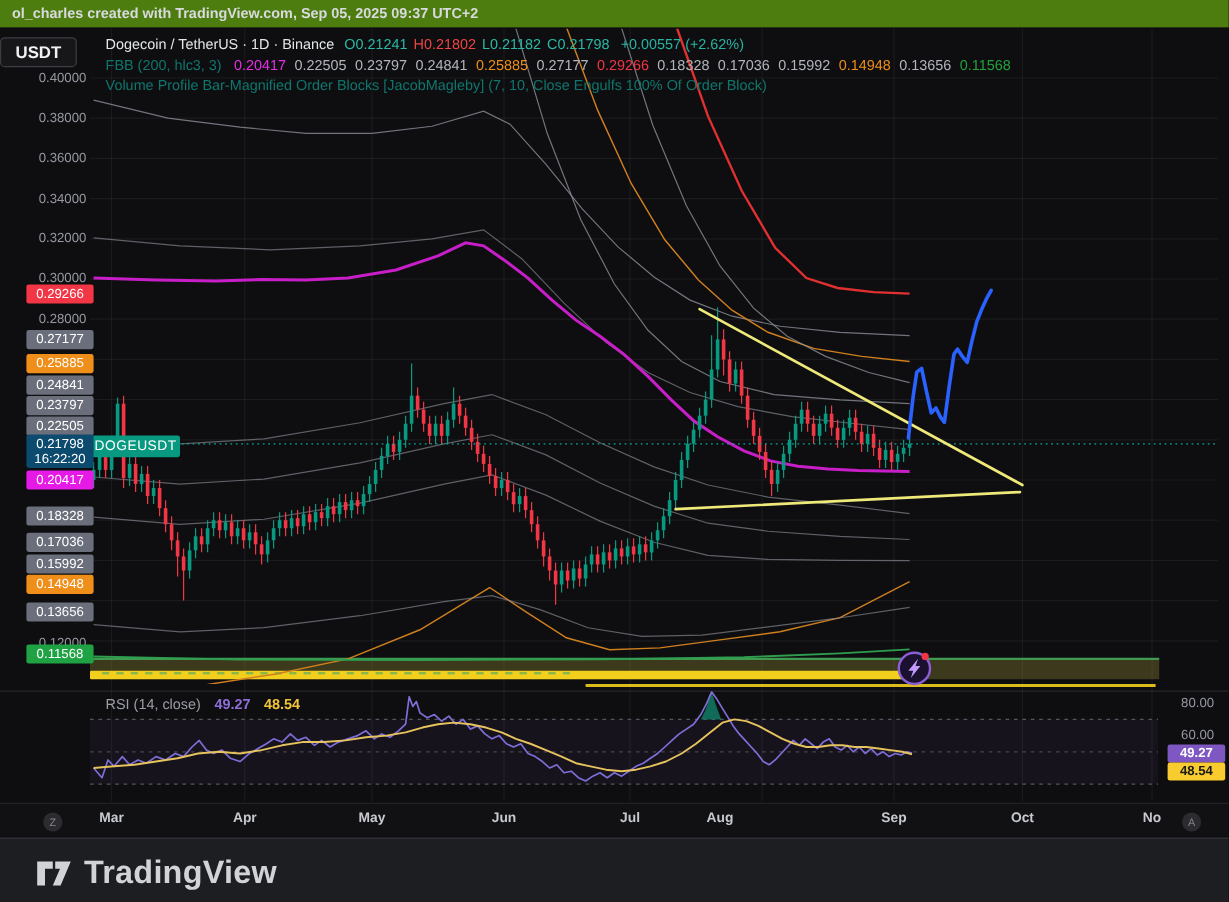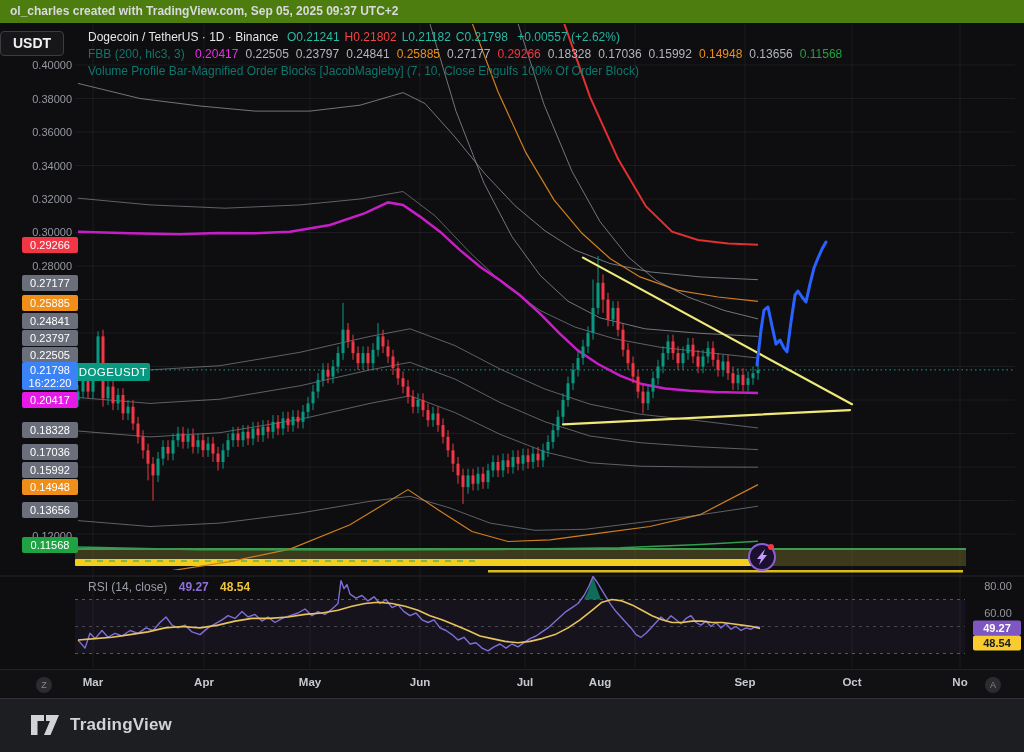--- a/index.html
+++ b/index.html
@@ -51,21 +51,21 @@
                background:#111113; border-top:1px solid #232327; z-index:10; }
   .month-label { position:absolute; top:6px; transform:translateX(-50%);
                  color:#c6c9cf; font-size:11.5px; font-weight:bold; }
   .axis-circle-btn { position:absolute; top:7px; width:16px; height:16px; border-radius:50%;
                      background:#2b2b30; color:#85868d; font-size:9px; text-align:center;
                      line-height:16px; }
 
   #footer { position:absolute; left:0; top:698px; width:1024px; height:54px;
             background:#1d1e22; border-top:1px solid #323338; z-index:12; }
   #footer .logo-wrap { position:absolute; left:30px; top:13px; display:flex; align-items:center; }
-  #footer .brand { color:#d2d3d7; font-size:17px; font-weight:bold; margin-left:10px;
+  #footer .brand { color:#d2d3d7; font-size:27px; font-weight:bold; margin-left:10px;
                    letter-spacing:0.2px; }
 </style>
 </head>
 <body>
 <div id="stage">
 
   <div id="topbar">ol_charles created with TradingView.com, Sep 05, 2025 09:37 UTC+2</div>
 
   <svg id="chart-svg" width="1024" height="700">
       <defs>
@@ -478,21 +478,21 @@
       <div class="price-tag" style="top: 321px; background: rgb(107, 111, 123);">0.24841</div>
       <div class="price-tag" style="top: 338px; background: rgb(107, 111, 123);">0.23797</div>
       <div class="price-tag" style="top: 355px; background: rgb(107, 111, 123);">0.22505</div>
       <div class="price-tag" style="top: 400px; background: rgb(230, 26, 230);">0.20417</div>
       <div class="price-tag" style="top: 430px; background: rgb(107, 111, 123);">0.18328</div>
       <div class="price-tag" style="top: 452px; background: rgb(107, 111, 123);">0.17036</div>
       <div class="price-tag" style="top: 470px; background: rgb(107, 111, 123);">0.15992</div>
       <div class="price-tag" style="top: 487px; background: rgb(239, 142, 25);">0.14948</div>
       <div class="price-tag" style="top: 510px; background: rgb(107, 111, 123);">0.13656</div>
       <div class="price-tag" style="top: 545px; background: rgb(31, 162, 67);">0.11568</div>
-      <div id="symbol-price-tag" style="top: 376px; background: #3b82f6;">
+      <div id="symbol-price-tag" style="top: 376px; background: #0c4a6e;">
         <div>0.21798</div>
         <div>16:22:20</div>
       </div>
       <div id="symbol-tag" style="top: 372px; background: rgb(8, 153, 129);">DOGEUSDT</div>
     </div>
 
   <div id="rsi-legend">
     <span class="name">RSI (14, close)</span>
     <span class="v1">49.27</span>
     <span class="v2">48.54</span>

